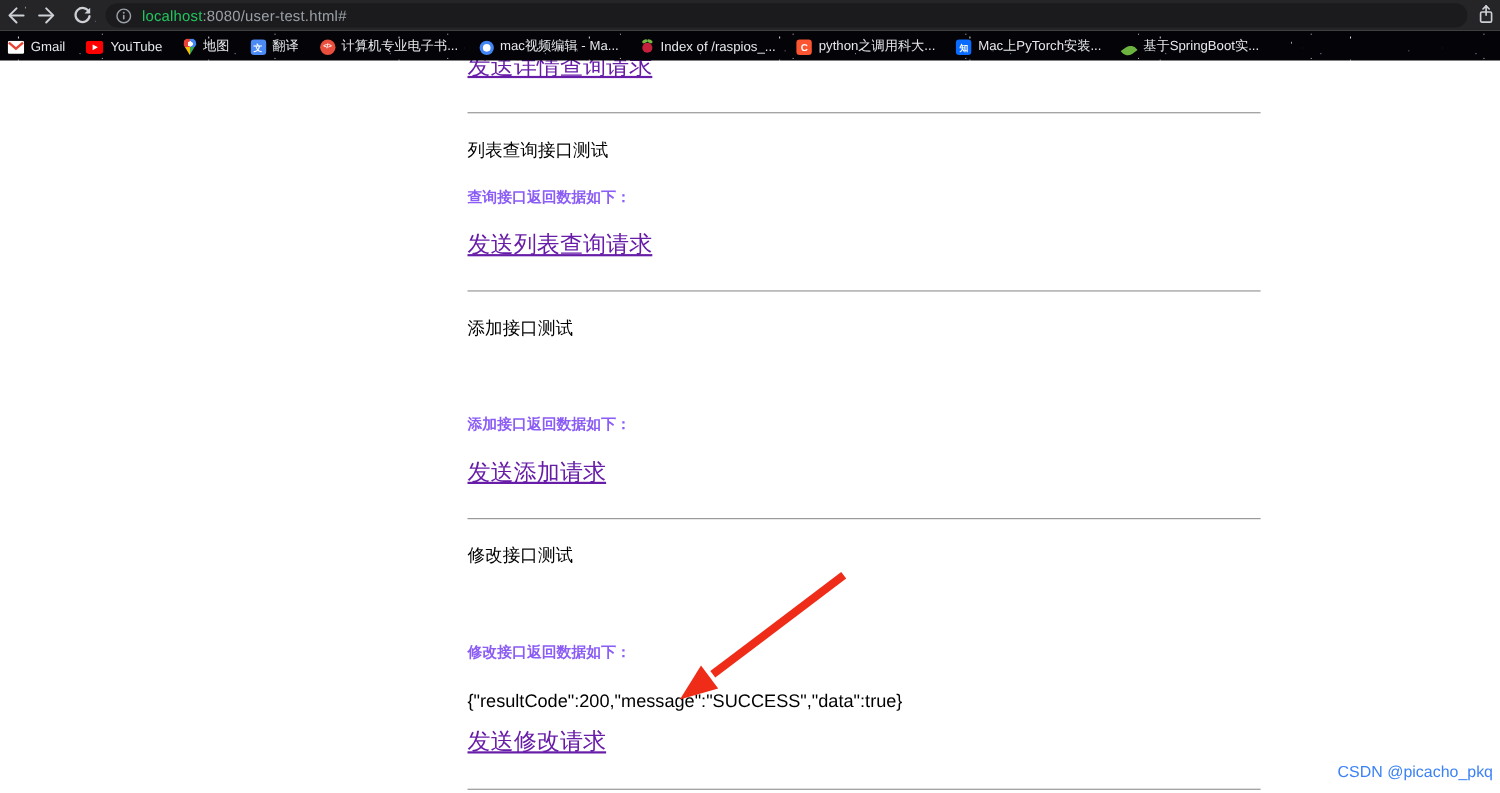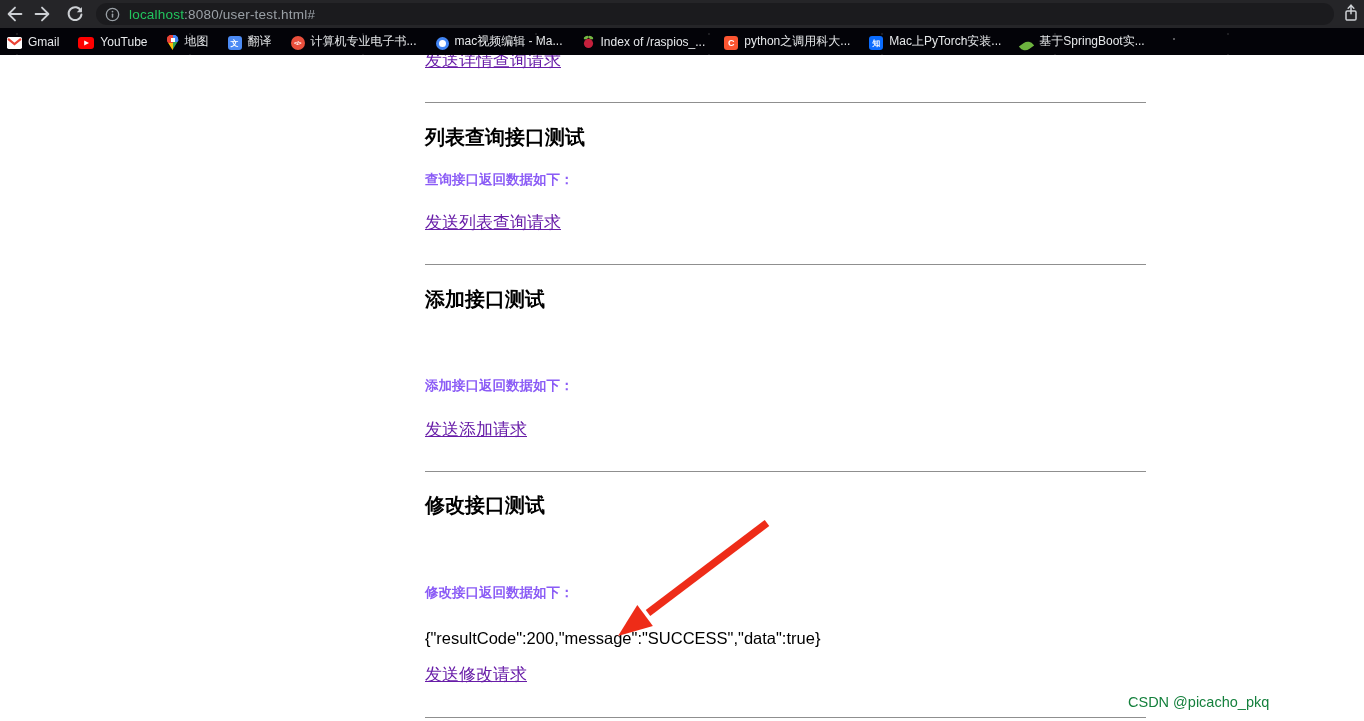--- a/index.html
+++ b/index.html
@@ -69,37 +69,37 @@
     background:
       radial-gradient(circle 2.5px at 50% 33%, #fff 0 2.2px, transparent 2.5px),
       conic-gradient(#4285f4 0 25%, #34a853 0 50%, #fbbc04 0 75%, #ea4335 0);
   }
 
   
   .page { position:absolute; inset:0; background:#fff; }
   .content { position:absolute; left:425px; top:0; width:721px; height:721px; }
   .content > * { position:absolute; left:0; }
 
-  .sec-heading { font-size:20px; font-weight:bold; color:#000; line-height:19px; white-space:nowrap; }
+  .sec-heading { font-size:16px; font-weight:normal; color:#000; line-height:19px; white-space:nowrap; }
   .sec-label   { font-size:13.5px; font-weight:bold; color:#8b5cf6; line-height:16px; white-space:nowrap; }
-  .api-link    { font-size:17px; color:#681da8; text-decoration:underline; line-height:20px; white-space:nowrap; }
+  .api-link    { font-size:21px; color:#681da8; text-decoration:underline; line-height:20px; white-space:nowrap; }
   .json-text   { font-size:16.5px; color:#000; line-height:20px; white-space:nowrap; }
   .divider     { width:721px; height:0; border:none; border-top:1.5px solid #8f8f8f; }
 
   .field {
     display:inline-block; width:154px; height:22px; margin-right:5px;
     border:1px solid #8f8f8f; border-radius:2px; background:#fff;
     font-size:14.5px; color:#000; padding:0 5px;
     font-family:"Liberation Sans","DejaVu Sans",sans-serif;
   }
   .field::placeholder { color:#767676; opacity:1; }
 
   .annotation-arrow { position:absolute; left:600px; top:503px; z-index:3; pointer-events:none; }
 
-  .watermark { position:absolute; left:1128px; top:694px; font-size:14.5px; color:#15803d; white-space:nowrap; z-index:4; }
+  .watermark { position:absolute; left:1216px; top:694px; font-size:14.5px; color:#3b82f6; white-space:nowrap; z-index:4; }
 </style>
 </head>
 <body>
 
 <div class="page">
   <div class="content">
 
     <a href="#" class="api-link" style="top:51px">发送详情查询请求</a>
     <hr class="divider" style="top:102px">
 

